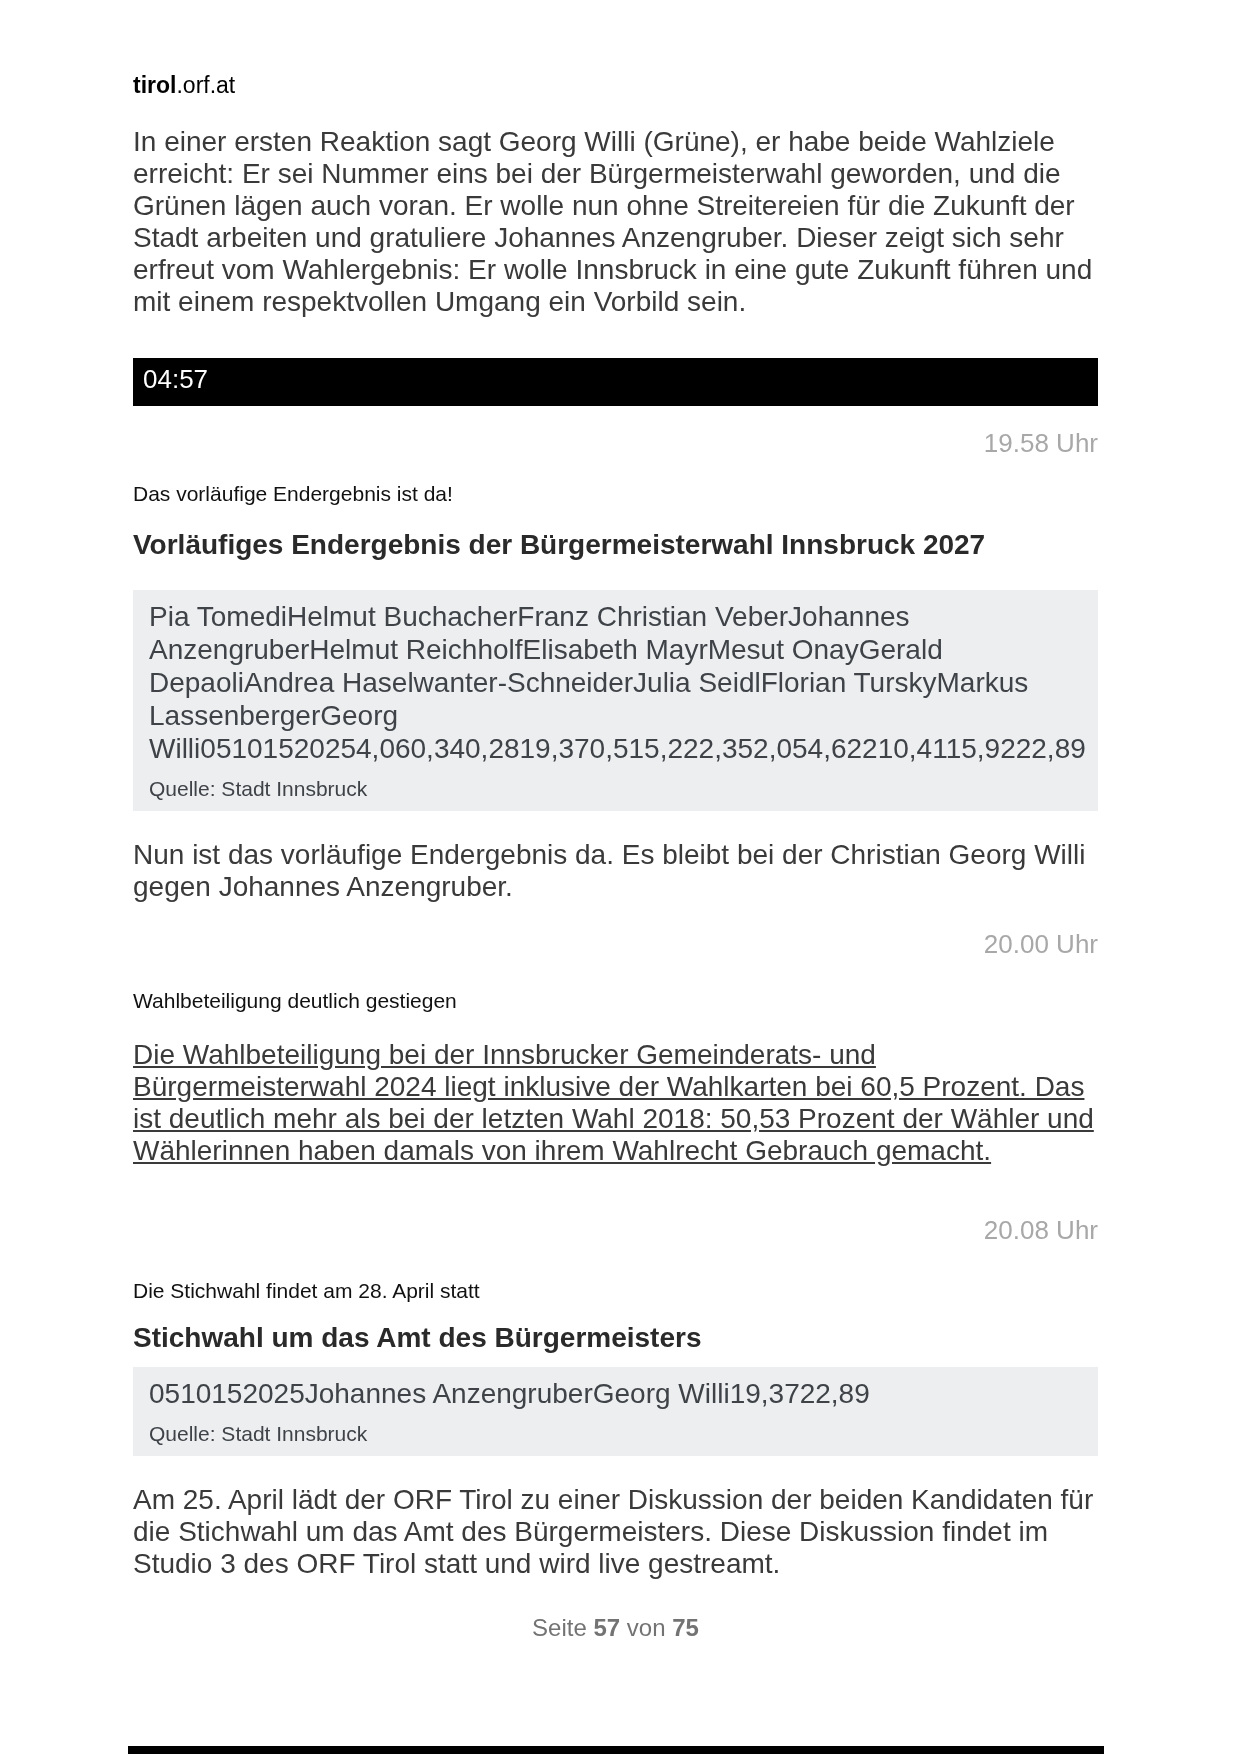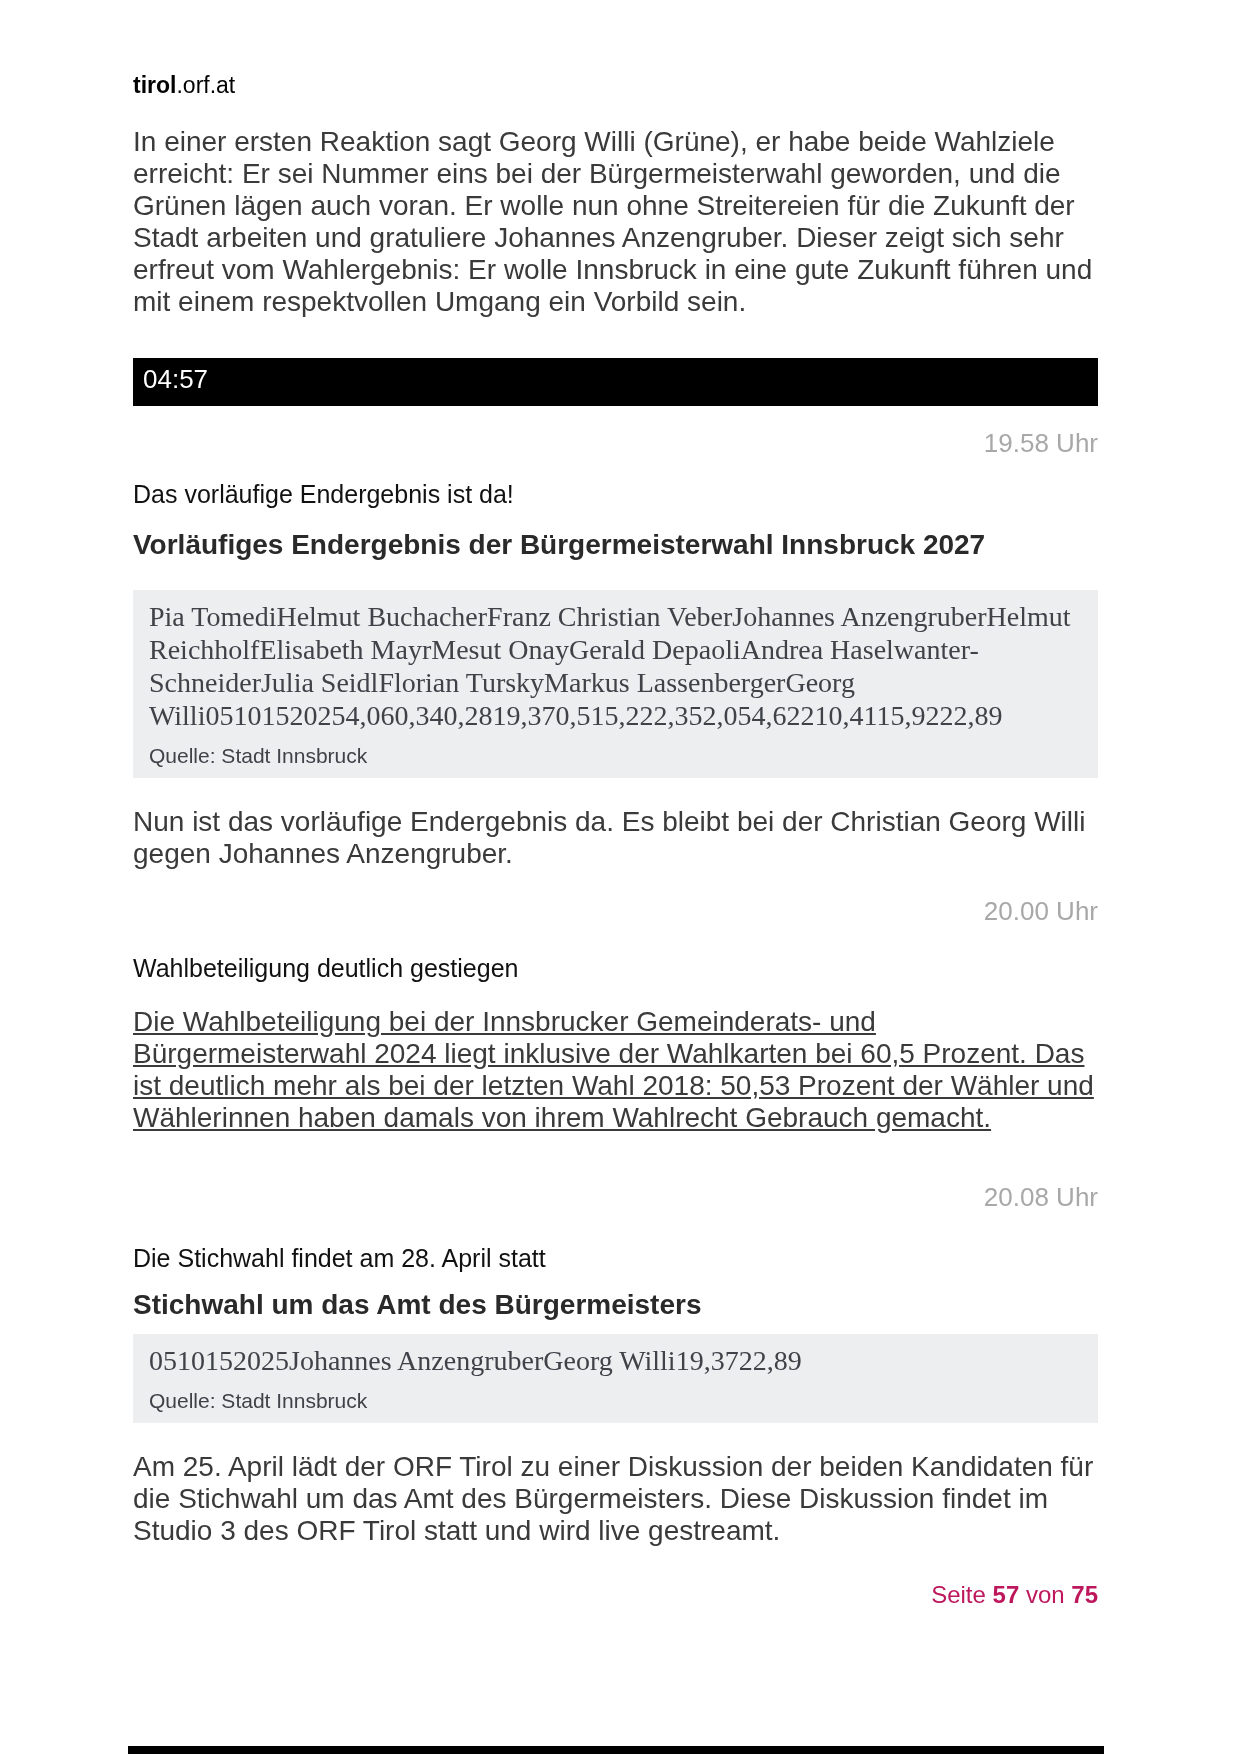--- a/index.html
+++ b/index.html
@@ -47,21 +47,21 @@
   .timestamp {
     text-align: right;
     font-size: 26px;
     color: var(--timestamp_color, #a8a8a8);
     line-height: 30px;
   }
   .ts-1 { margin-top: 22px; }
   .ts-2 { margin-top: 26px; }
   .ts-3 { margin-top: 48px; }
   .kicker {
-    font-size: 25px;
+    font-size: 21px;
     color: #111111;
     line-height: 24px;
   }
   .kicker-1 { margin-top: 24px; }
   .kicker-2 { margin-top: 30px; }
   .kicker-3 { margin-top: 34px; }
   .headline {
     font-size: 28px;
     font-weight: bold;
     color: #2a2a2a;
@@ -74,36 +74,35 @@
     background: var(--box_bg, #eceef0);
     padding: 10px 16px 10px 16px;
   }
   .resultbox-1 { margin-top: 28px; }
   .resultbox-2 { margin-top: 12px; }
   .result-text {
     font-size: 28px;
     line-height: 33px;
     color: #3f4348;
     margin: 0;
-    font-family: Liberation Serif, serif;
   }
   .source {
     font-size: 21px;
     color: #3f4348;
     margin: 12px 0 0 0;
     line-height: 24px;
   }
   .para-after-box { margin-top: 28px; }
   .para-3 { margin-top: 26px; text-decoration: underline; }
   .para-4 { margin-top: 28px; }
   .footer {
     margin-top: 34px;
-    text-align: right;
+    text-align: center;
     font-size: 24px;
-    color: #be185d;
+    color: #737373;
   }
   .bottom-bar {
     position: absolute;
     left: 128px;
     bottom: 0;
     width: 976px;
     height: 8px;
     background: #000000;
   }
 </style>

